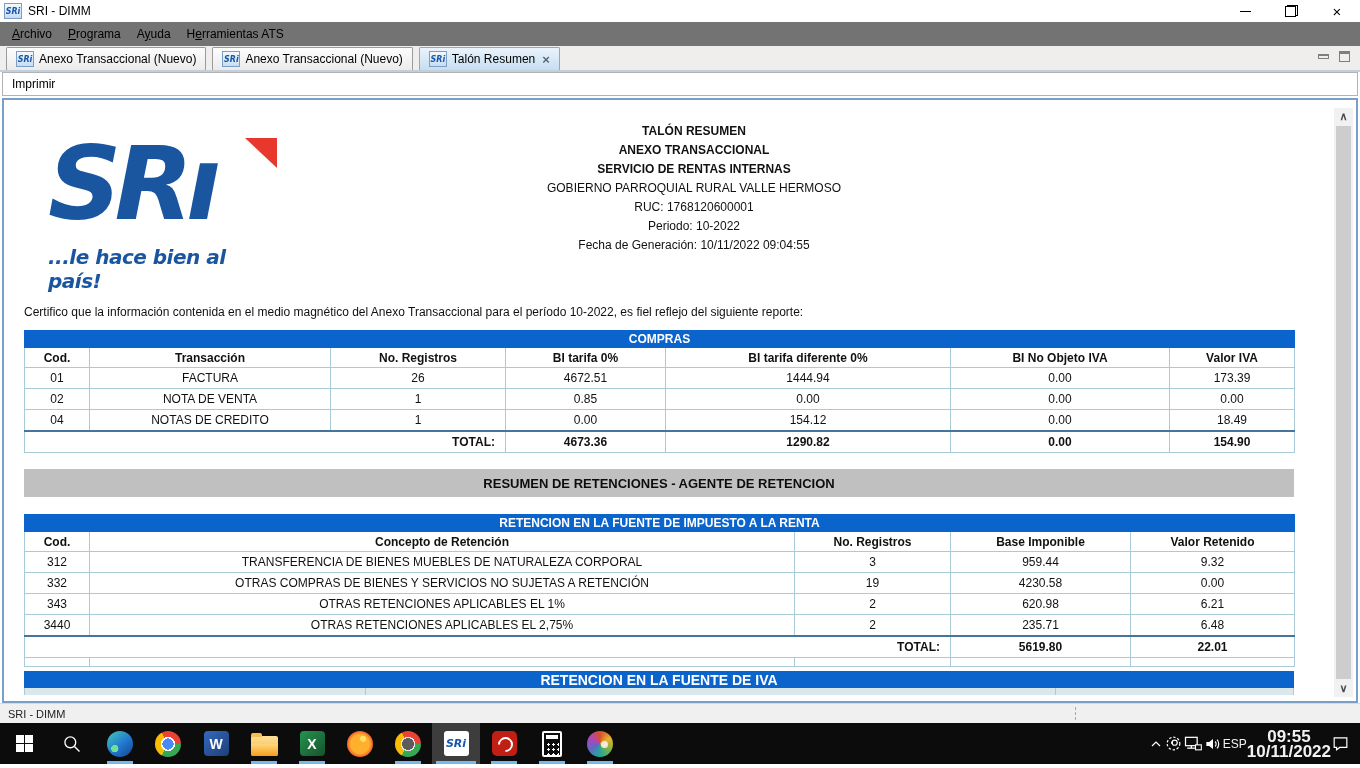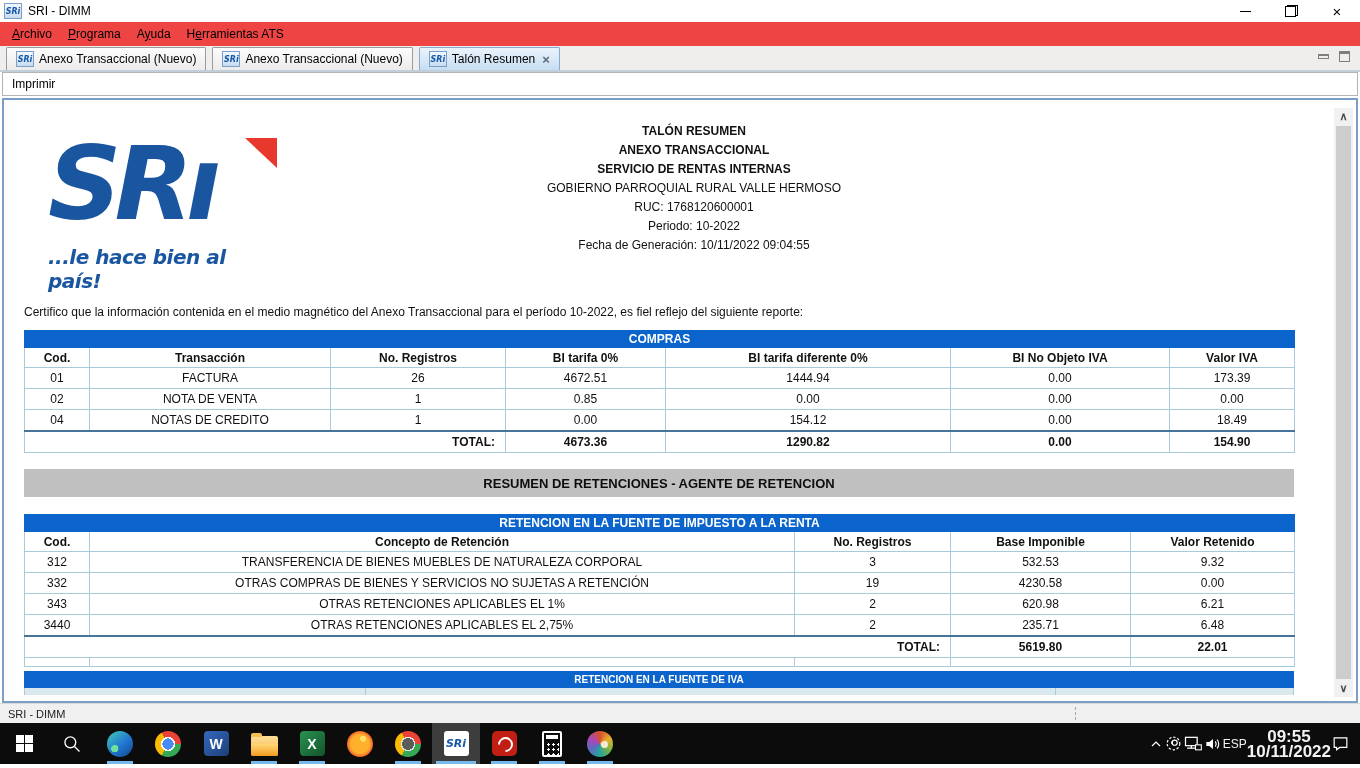--- a/index.html
+++ b/index.html
@@ -15,21 +15,21 @@
   .title-text { font-size:12px; color:#000; margin-left:6px; }
   .win-controls { margin-left:auto; display:flex; height:100%; }
   .win-btn { width:46px; height:100%; display:flex; align-items:center; justify-content:center; color:#000; }
   .ic-min { width:11px; height:1px; background:#000; }
   .ic-restore { position:relative; width:13px; height:12px; }
   .ic-restore::before { content:""; position:absolute; right:0; top:0; width:9px; height:9px; border:1px solid #000; }
   .ic-restore::after  { content:""; position:absolute; left:0; bottom:0; width:9px; height:9px; border:1px solid #000; background:#fff; }
   .ic-close-x { font-size:15px; line-height:1; }
 
   
-  .menubar { height:24px; display:flex; align-items:center; padding-left:6px; font-size:12px; background:#ef4444; }
+  .menubar { height:24px; display:flex; align-items:center; padding-left:6px; font-size:12px; background:#737373; }
   .menu-item { padding:3px 10px 3px 6px; color:#000; cursor:default; }
   .menu-item .mn { text-decoration:underline; }
 
   
   .tabbar { height:26px; background:#efeeed; border-bottom:2px solid #c2cfda; display:flex;
             align-items:flex-end; padding-left:6px; position:relative; }
   .tab { height:23px; display:flex; align-items:center; gap:5px; padding:0 9px; font-size:12px;
          border:1px solid #9b9b9b; border-bottom:none; border-radius:2px 2px 0 0;
          background:linear-gradient(#fdfdfd,#ebebeb); margin-right:6px; color:#000; }
   .tab.active { background:linear-gradient(#eaf3fb,#c6def2); border-color:#86abce; }
@@ -67,21 +67,21 @@
                      overflow:hidden; white-space:nowrap; }
   .rpt .title-row td { background:#0a64cc; border-color:#0a64cc; color:#fff; font-weight:bold; height:17px; }
   .rpt tr.data-row td { background:#fff; height:21px; }
   .rpt tr.total-row td { border-top:2px solid #47749b; font-weight:bold; height:22px; }
   .total-label { text-align:right !important; padding-right:10px !important; }
   .rpt tr.empty-row td { height:9px; }
 
   .banner-gray { width:1270px; margin-top:16px; height:28px; background:#c0c0c0; color:#0d0d0d;
                  font-weight:bold; font-size:13px; display:flex; align-items:center; justify-content:center; }
 
-  .bar-blue { width:1270px; height:17px; background:#0a64cc; color:#fff; font-weight:bold; font-size:10px;
+  .bar-blue { width:1270px; height:17px; background:#0a64cc; color:#fff; font-weight:bold; font-size:14px;
               display:flex; align-items:center; justify-content:center; margin-top:4px; }
   .iva-strip { width:1270px; height:7px; background:#d9e8ec; border:1px solid #a9cbd9; border-top:none; border-bottom:none;
                background-image:linear-gradient(#a9cbd9,#a9cbd9),linear-gradient(#a9cbd9,#a9cbd9);
                background-repeat:no-repeat; background-size:1px 100%,1px 100%; background-position:340px 0,1030px 0; }
 
   
   .v-scroll { position:absolute; top:8px; right:3px; width:19px; height:589px; background:#f1f1f1;
               display:flex; flex-direction:column; align-items:center; }
   .v-arrow { height:17px; width:100%; display:flex; align-items:center; justify-content:center;
              color:#4a4a4a; font-size:11px; font-weight:bold; }
@@ -294,21 +294,21 @@
           <th>Cod.</th>
           <th>Concepto de Retención</th>
           <th>No. Registros</th>
           <th>Base Imponible</th>
           <th>Valor Retenido</th>
         </tr>
         <tr class="data-row">
           <td>312</td>
           <td>TRANSFERENCIA DE BIENES MUEBLES DE NATURALEZA CORPORAL</td>
           <td>3</td>
-          <td>532.53</td>
+          <td>959.44</td>
           <td>9.32</td>
         </tr>
         <tr class="data-row">
           <td>332</td>
           <td>OTRAS COMPRAS DE BIENES Y SERVICIOS NO SUJETAS A RETENCIÓN</td>
           <td>19</td>
           <td>4230.58</td>
           <td>0.00</td>
         </tr>
         <tr class="data-row">

